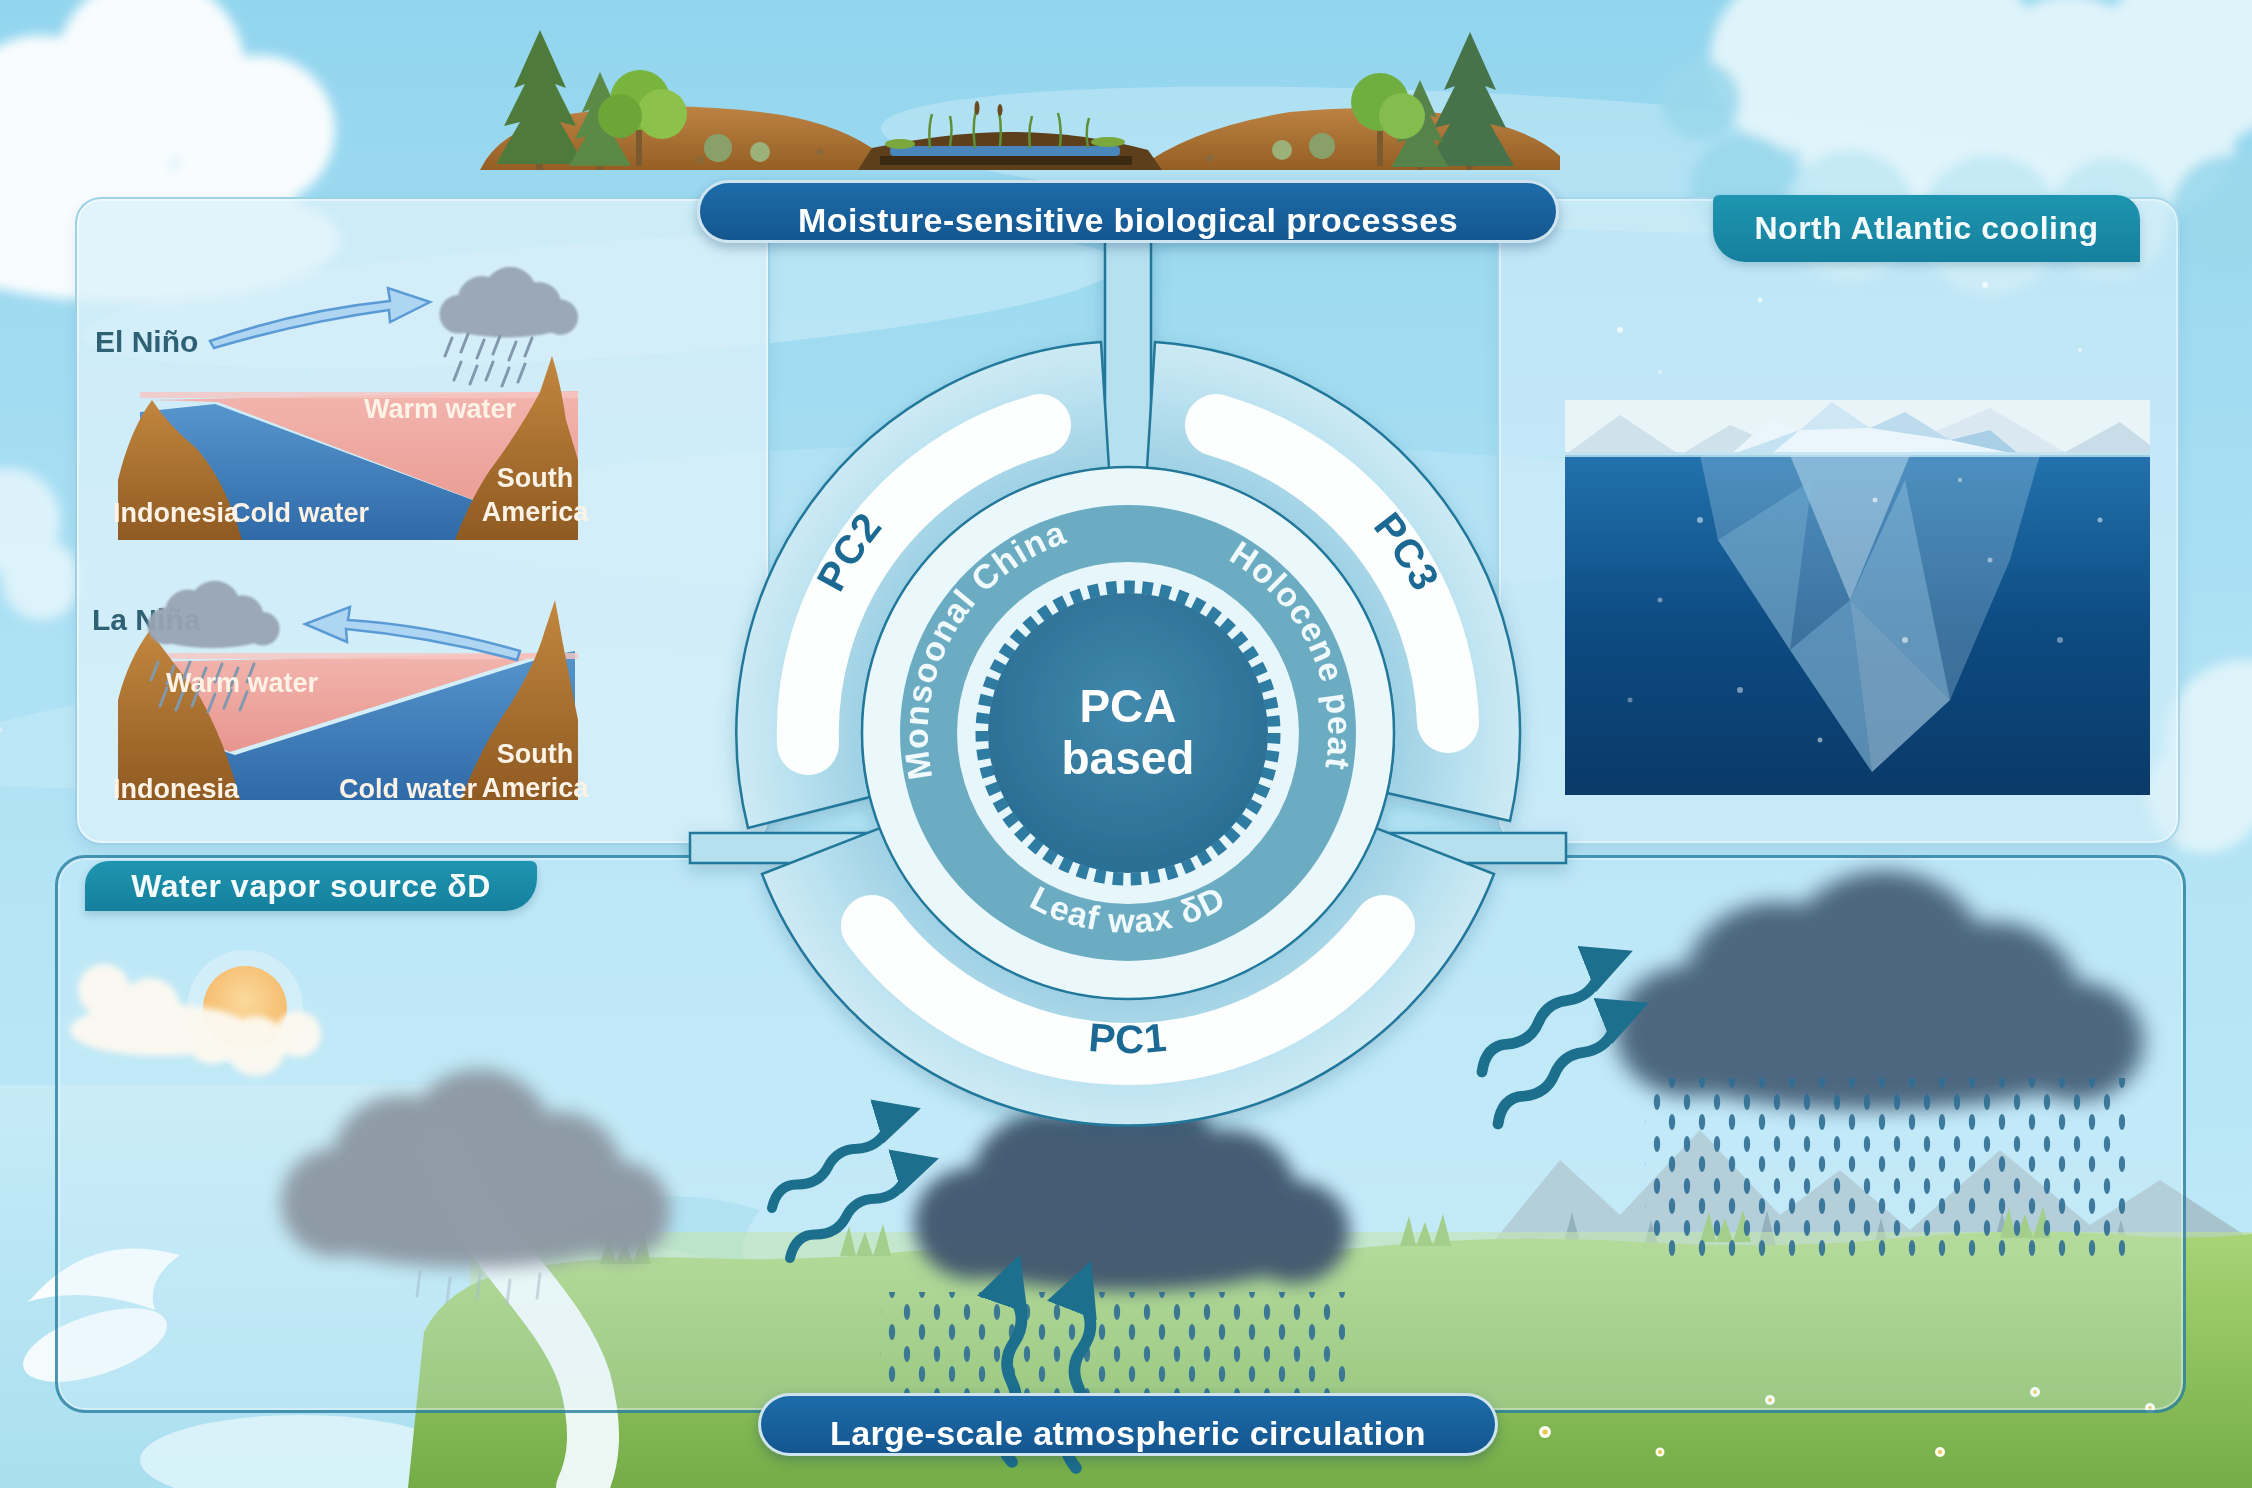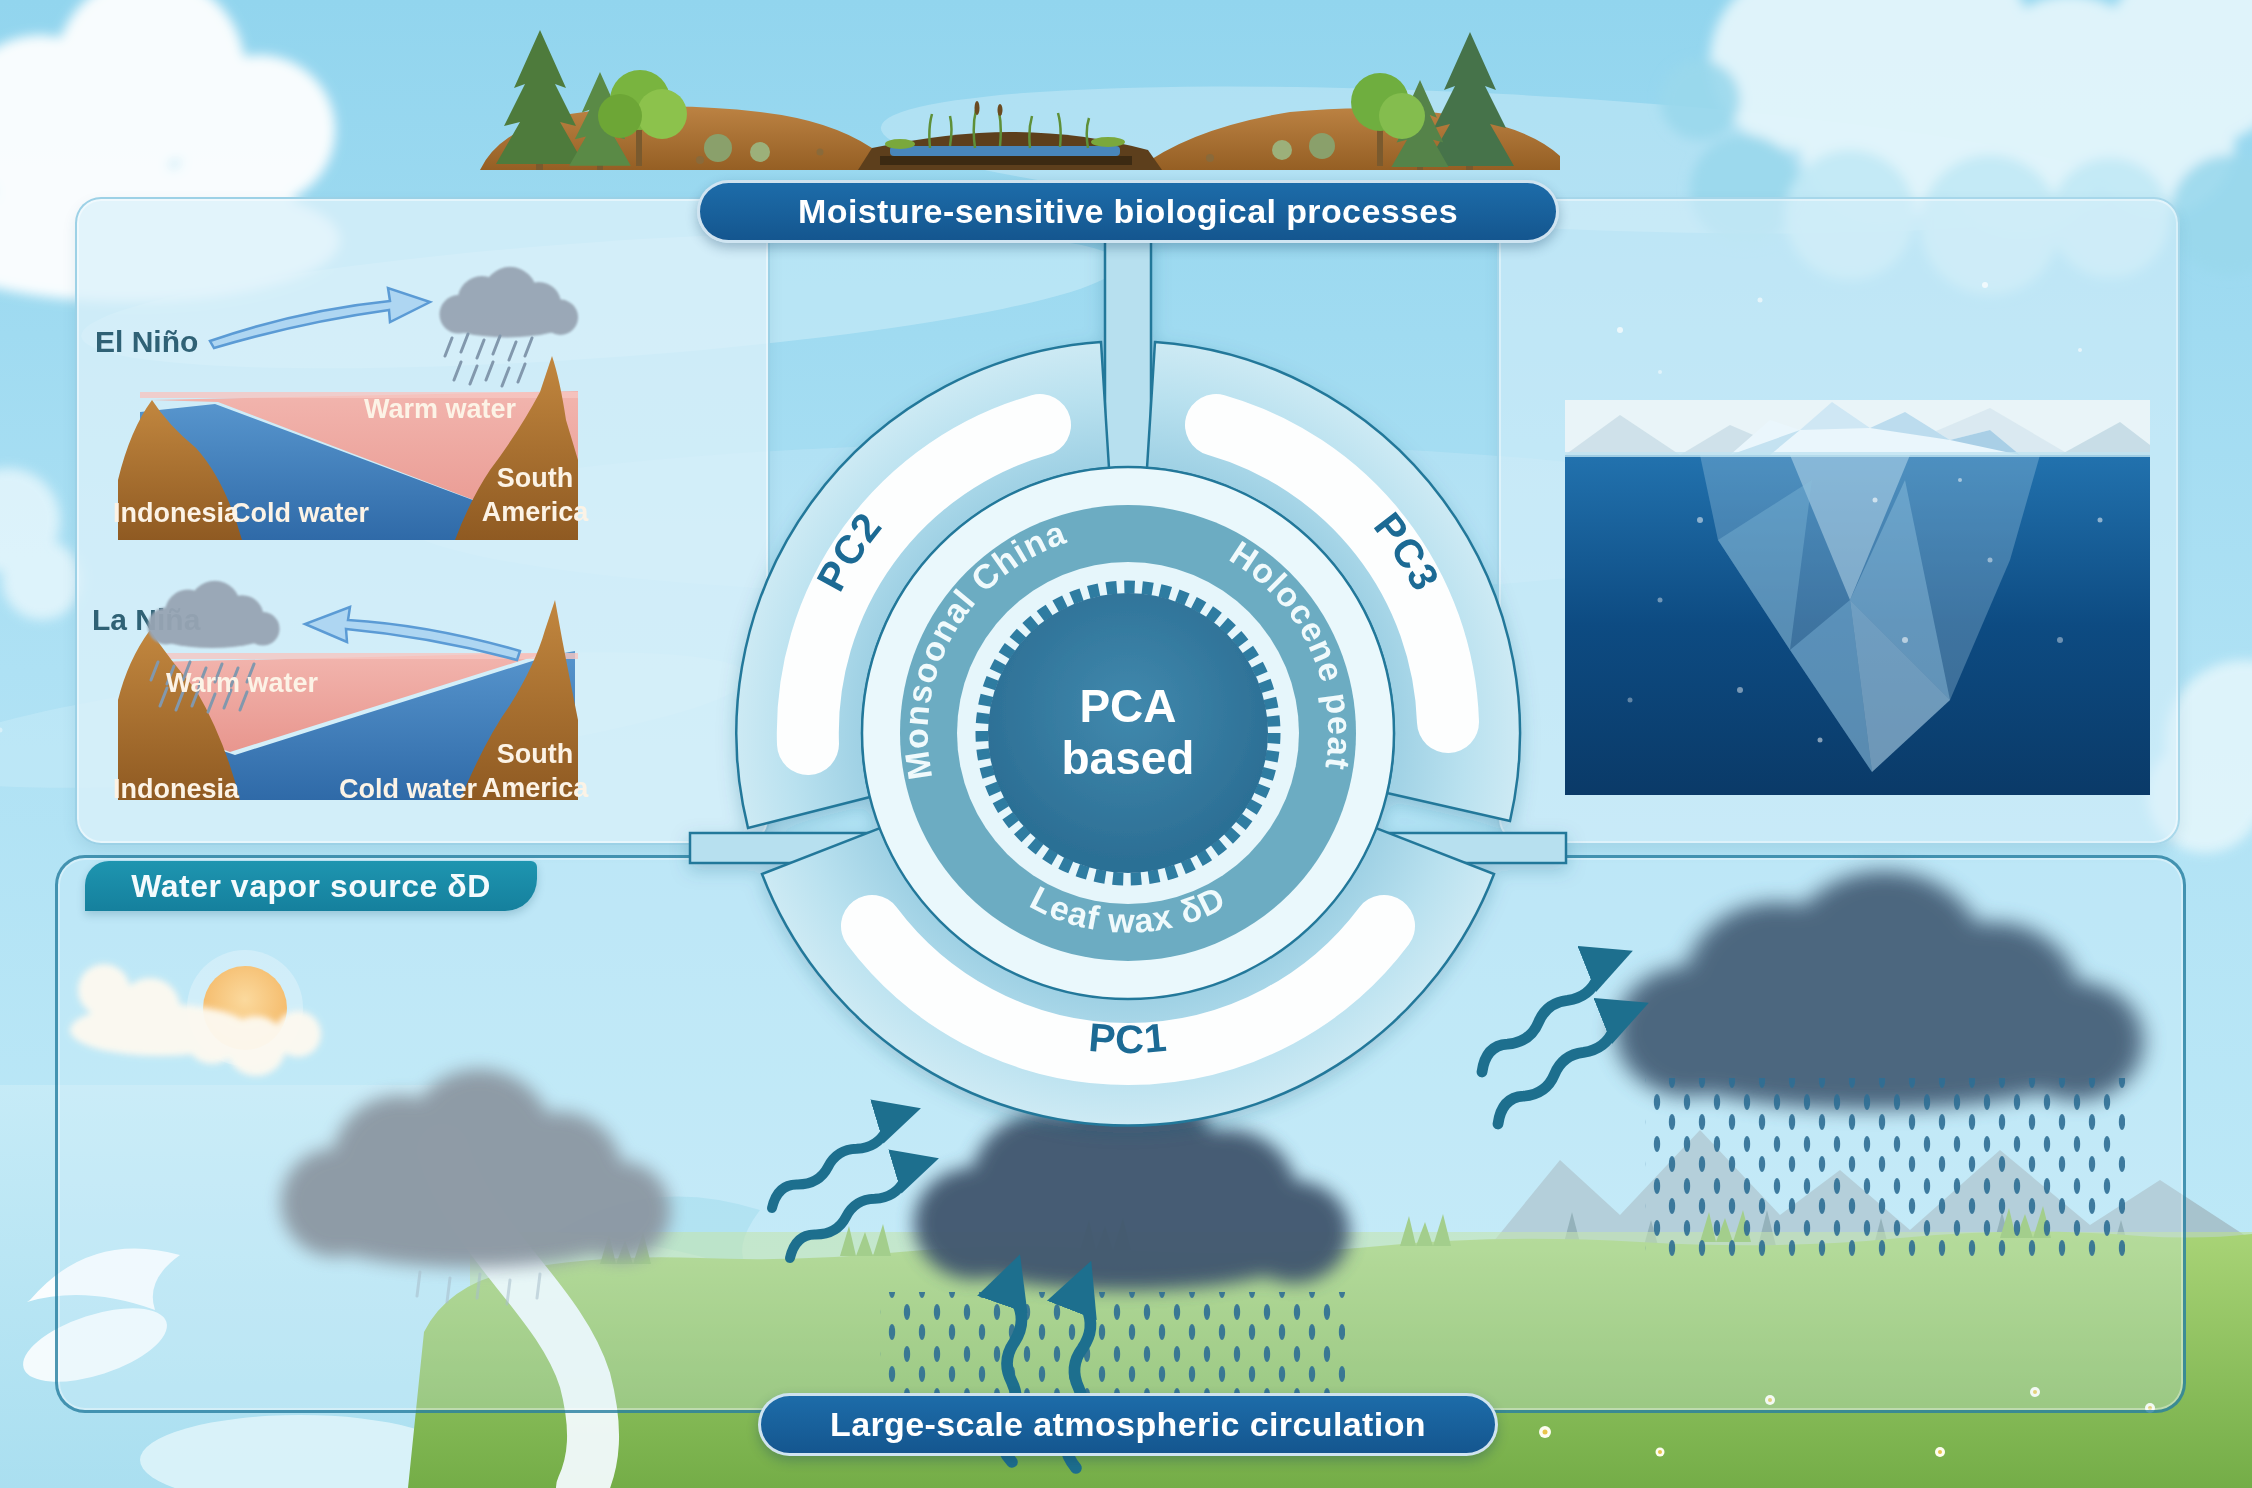--- a/index.html
+++ b/index.html
@@ -18,21 +18,21 @@
       background:rgba(214,240,250,0.28);border:3px solid rgba(25,118,153,0.75);
       box-shadow:inset 0 0 0 2px rgba(255,255,255,0.35);}
   .tab{position:absolute;display:flex;align-items:center;justify-content:center;
       background:linear-gradient(#1e95b0,#15809d);color:#f4fbfd;font-weight:bold;
       font-size:32px;letter-spacing:.5px;box-shadow:0 4px 8px rgba(20,80,105,.22);}
   .tab.left{border-radius:24px 6px 32px 0;}
   .tab.right{border-radius:6px 24px 0 32px;}
   .tab.enso-tab{left:75px;top:197px;width:455px;height:63px;}
   .tab.wv-tab{left:85px;top:861px;width:452px;height:50px;}
   .tab.na-tab{left:1713px;top:195px;width:427px;height:67px;}
-  .banner{position:absolute;display:flex;align-items:center;justify-content:center;
+  .banner{position:absolute;display:flex;align-items:flex-end;justify-content:center;
       background:linear-gradient(#1d6ca9,#14568f);color:#fff;font-weight:bold;
       font-size:34px;border:3px solid rgba(240,250,255,.85);border-radius:34px;
       box-shadow:0 5px 12px rgba(18,60,95,.30);letter-spacing:.4px;}
   .banner.top{left:697px;top:180px;width:856px;height:57px;}
   .banner.bottom{left:758px;top:1385px;width:734px;height:57px;margin-top:8px;}
 </style>
 </head>
 <body>
 
 <div id="stage">
@@ -440,20 +440,23 @@
         <text><textPath href="#arcProxR" startOffset="50%">Holocene peat</textPath></text>
         <text><textPath href="#arcProxB" startOffset="50%">Leaf wax δD</textPath></text>
       </g>
       <g font-size="46" font-weight="bold" fill="#ffffff" text-anchor="middle">
         <text x="1128" y="722">PCA</text>
         <text x="1128" y="774">based</text>
       </g>
     </g>
   </svg>
 
+  <div class="tab right na-tab">
+    <span>North Atlantic cooling</span>
+  </div>
   <div class="tab left wv-tab">
     <span>Water vapor source δD</span>
   </div>
   <div class="banner top">
     <span>Moisture-sensitive biological processes</span>
   </div>
   <div class="banner bottom">
     <span>Large-scale atmospheric circulation</span>
   </div>
 </div>

